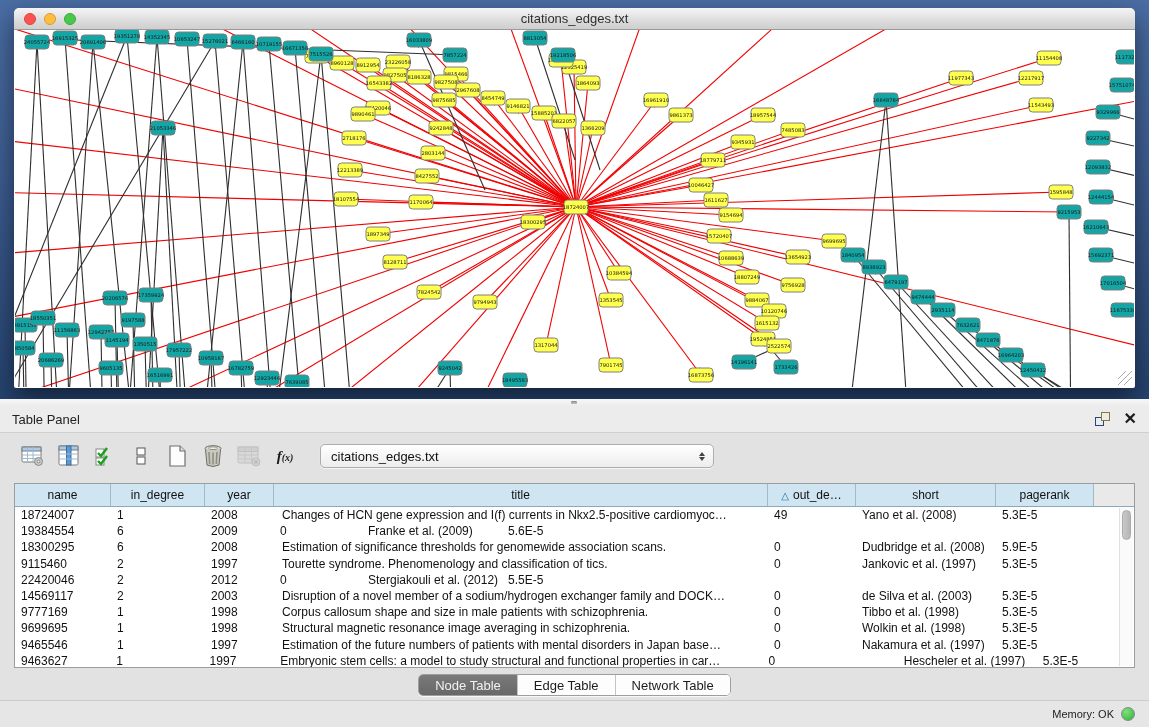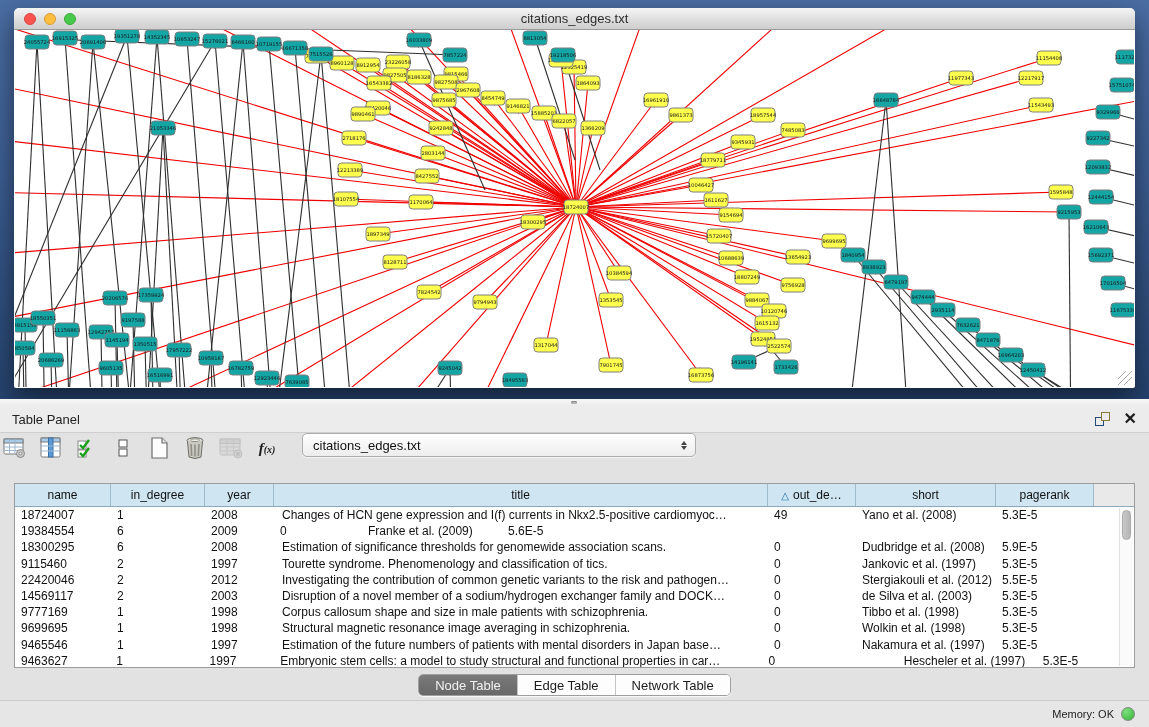--- a/index.html
+++ b/index.html
@@ -43,21 +43,21 @@
   .ptitle { font-size:13px; color:#222; }
   .pticons { margin-left:auto; display:flex; align-items:center; gap:14px; }
   .float-ic { width:15px; height:14px; position:relative; cursor:pointer; }
   .float-ic .sq1 { position:absolute; left:0; bottom:0; width:9px; height:9px;
     border:1.5px solid #26477a; background:transparent; }
   .float-ic .sq2 { position:absolute; right:0; top:0; width:9px; height:9px;
     border:1.5px solid #8a7a3a; background:#ececec; }
   .close-ic { font-size:16px; font-weight:bold; color:#1c1c1c; cursor:pointer;
     line-height:14px; }
 
-  .toolbar { height:46px; display:flex; }
+  .toolbar { height:46px; display:flex; align-items:center; padding-left:18px; }
   .tool { width:30px; height:30px; display:flex; align-items:center;
     justify-content:center; margin-right:6px; cursor:pointer; }
   .tool.disabled { opacity:.45; cursor:default; }
   .fx { font-family:"Liberation Serif", serif; font-style:italic;
     font-weight:bold; font-size:15px; color:#1a1a1a; }
   .fx small { font-size:10px; }
   .combo { margin-left:14px; width:394px; height:24px; border:1px solid #adadad;
     border-radius:5px; background:linear-gradient(#ffffff,#ededed);
     display:flex; align-items:center; padding:0 8px 0 10px; font-size:13px;
     color:#111; cursor:pointer; box-shadow:0 1px 1px rgba(255,255,255,.7); }
@@ -667,21 +667,20 @@
           <div class="td" style="width: 69px;">1997</div>
           <div class="td title" style="width: 494px;">Tourette syndrome. Phenomenology and classification of tics.</div>
           <div class="td" style="width: 88px;">0</div>
           <div class="td" style="width: 140px;">Jankovic et al. (1997)</div>
           <div class="td" style="width: 98px;">5.3E-5</div>
         </div>
         <div class="trow">
           <div class="td" style="width: 96px;">22420046</div>
           <div class="td" style="width: 94px;">2</div>
           <div class="td" style="width: 69px;">2012</div>
-          <div class="td title" style="width: 494px;">Investigating the contribution of common genetic variants to the risk and pathogen…</div>
           <div class="td" style="width: 88px;">0</div>
           <div class="td" style="width: 140px;">Stergiakouli et al. (2012)</div>
           <div class="td" style="width: 98px;">5.5E-5</div>
         </div>
         <div class="trow">
           <div class="td" style="width: 96px;">14569117</div>
           <div class="td" style="width: 94px;">2</div>
           <div class="td" style="width: 69px;">2003</div>
           <div class="td title" style="width: 494px;">Disruption of a novel member of a sodium/hydrogen exchanger family and DOCK…</div>
           <div class="td" style="width: 88px;">0</div>

